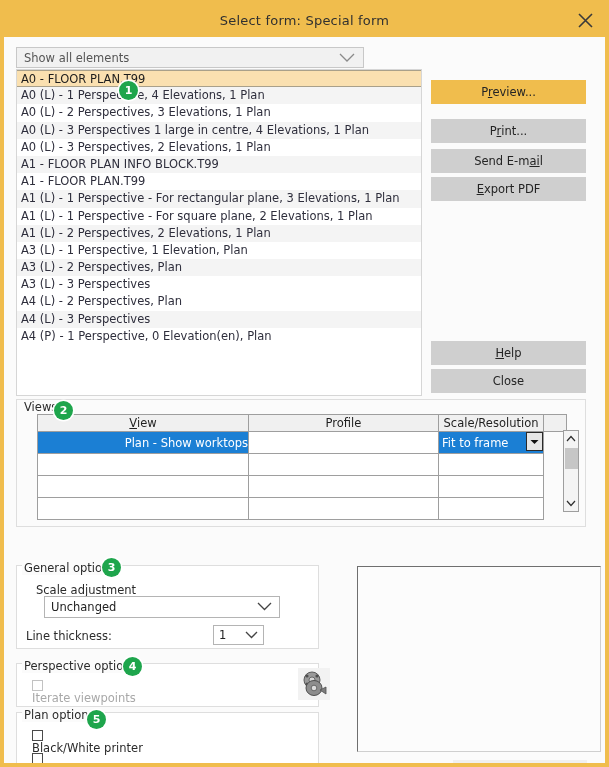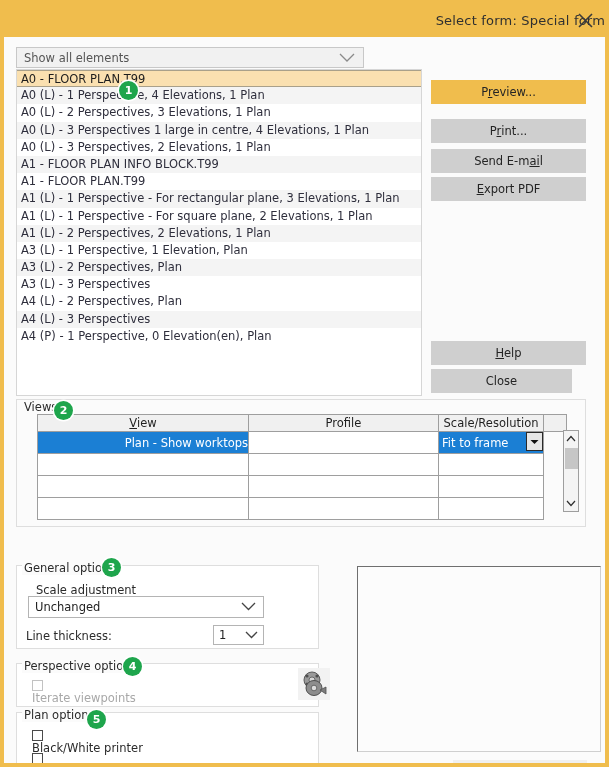--- a/index.html
+++ b/index.html
@@ -22,21 +22,21 @@
 
   
   .titlebar {
     position: absolute;
     left: 0; top: 0;
     width: 601px;
     height: 33px;
     background: #f0bd4d;
     display: flex;
     align-items: center;
-    justify-content: flex-end;
+    justify-content: center;
   }
   .titlebar .title {
     font-size: 13px;
     color: #303030;
     letter-spacing: .2px;
   }
   .close-btn {
     position: absolute;
     right: 6px;
     top: 2px;
@@ -129,21 +129,21 @@
     user-select: none;
   }
   .btn.primary { background: #f0bd4d; }
   .btn u { text-decoration: underline; }
 
   #btn-preview  { left: 427px; top: 43px;  width: 155px; }
   #btn-print    { left: 427px; top: 82px;  width: 155px; }
   #btn-email    { left: 427px; top: 112px; width: 155px; }
   #btn-exportpdf{ left: 427px; top: 140px; width: 155px; }
   #btn-help     { left: 427px; top: 304px; width: 155px; }
-  #btn-close    { left: 427px; top: 332px; width: 141px; }
+  #btn-close    { left: 427px; top: 332px; width: 155px; }
 
   
   .views-group {
     position: absolute;
     left: 12px;
     top: 362px;
     width: 570px;
     height: 128px;
     background: #fbfbfb;
     border: 1px solid #dedede;
@@ -263,21 +263,21 @@
     background: #ffffff;
     border: 1px solid #b4b4b4;
     box-sizing: border-box;
     display: flex;
     align-items: center;
     cursor: default;
   }
   .combo .val { padding-left: 6px; font-size: 11.5px; color: #222; }
   .combo .chev { position: absolute; right: 7px; top: 50%; transform: translateY(-50%); }
 
-  #combo-scale { left: 24px; top: 559px; width: 236px; height: 22px; }
+  #combo-scale { left: 40px; top: 559px; width: 236px; height: 22px; }
   #combo-line  { left: 209px; top: 588px; width: 51px; height: 20px; }
   #combo-line .val { padding-left: 5px; }
   #combo-line .chev { right: 5px; }
 
   .check-row {
     position: absolute;
     display: flex;
     align-items: flex-start;
     font-size: 11.5px;
     color: #2b2b2b;

